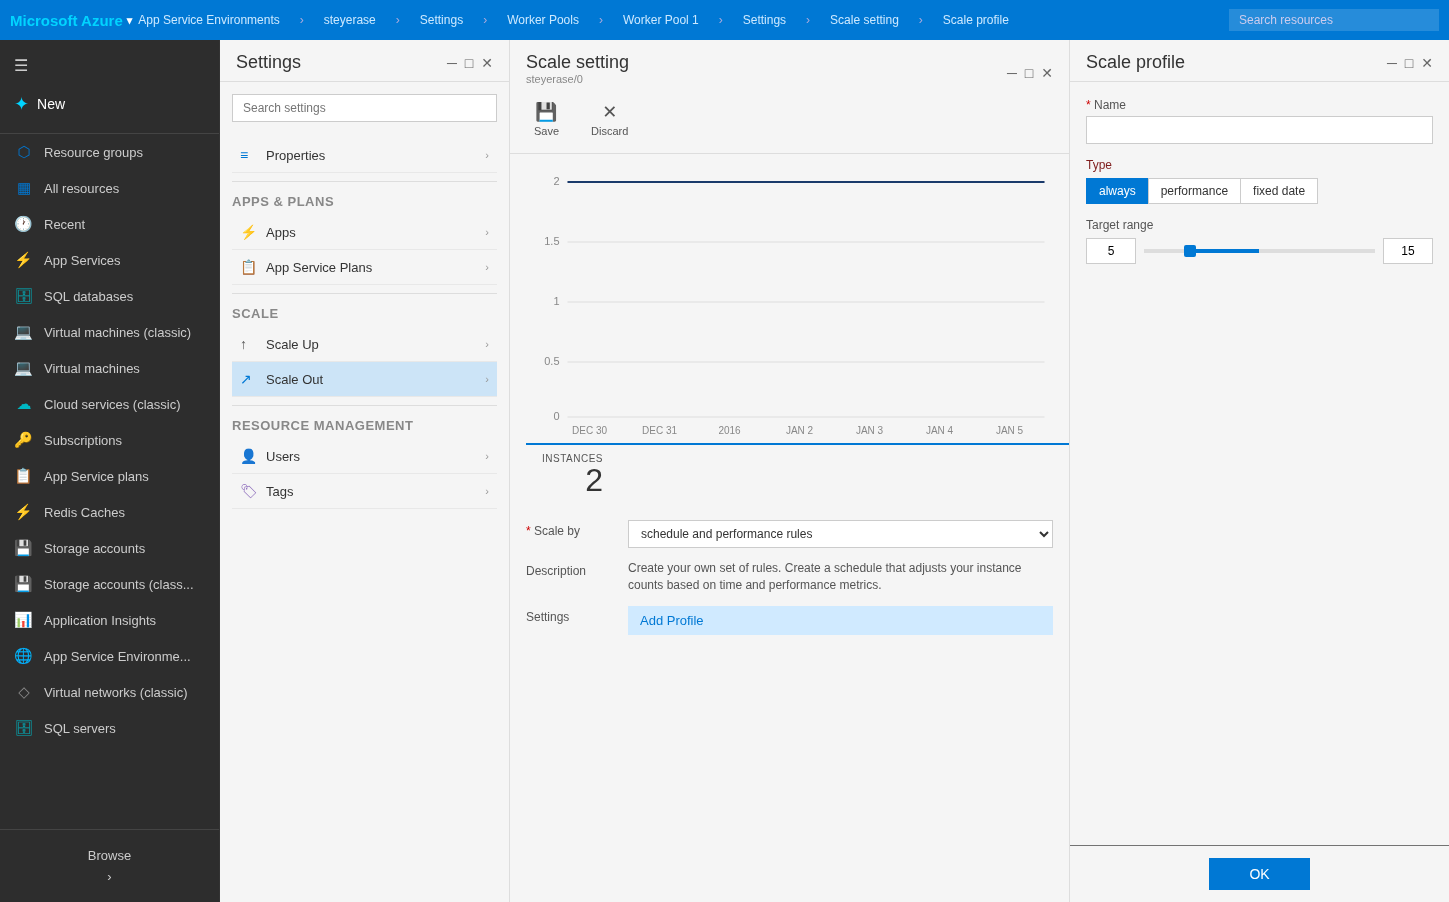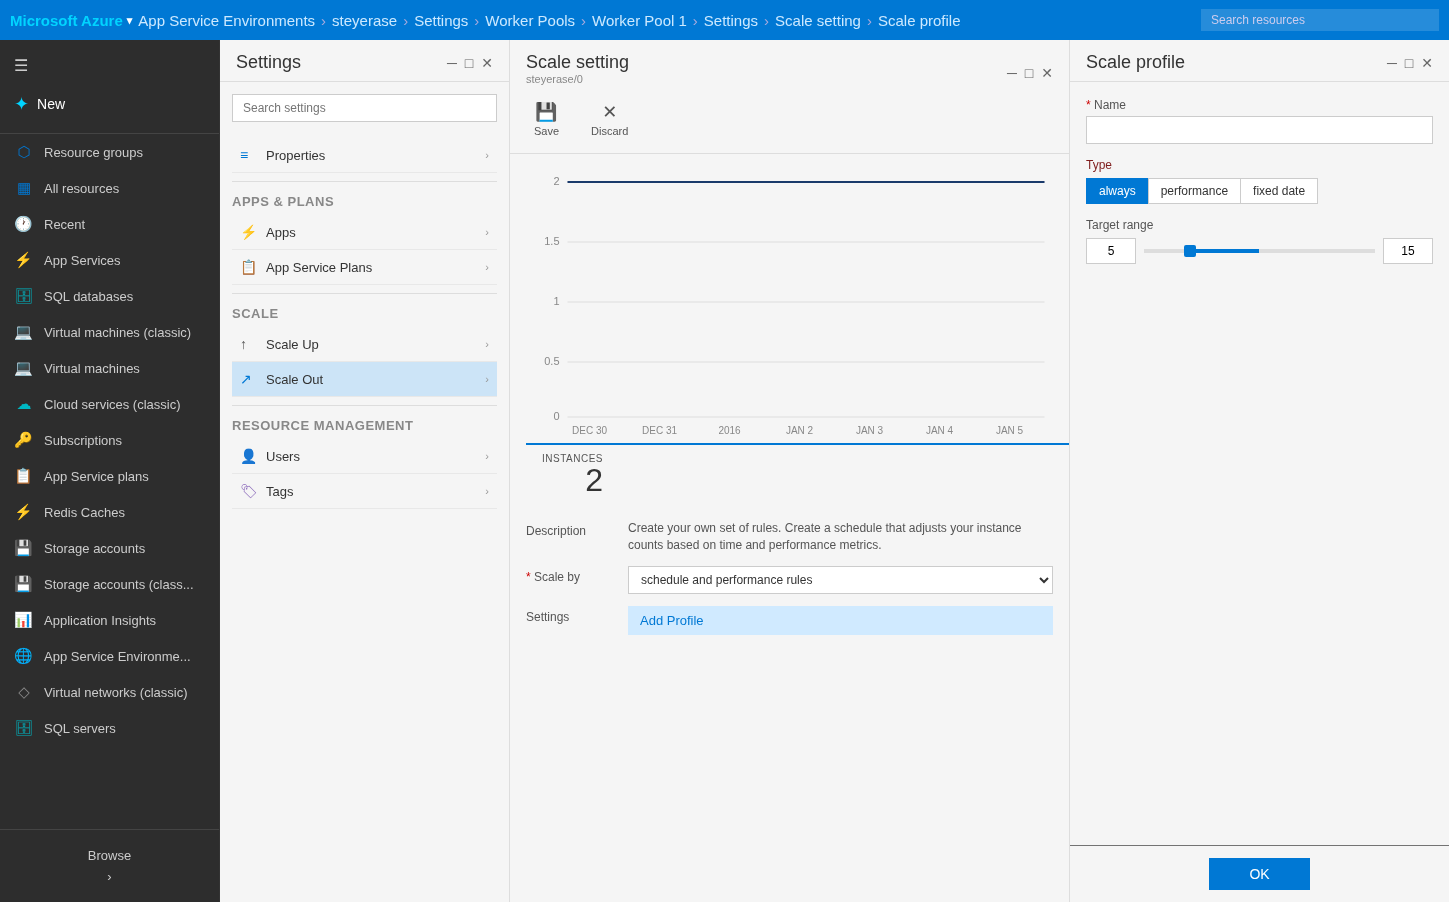--- a/index.html
+++ b/index.html
@@ -22,33 +22,33 @@
       cursor: pointer;
       display: flex;
       align-items: center;
       gap: 4px;
     }
     .top-bar-logo .chevron { font-size: 11px; color: #fff; }
     .breadcrumb {
       display: flex;
       align-items: center;
       color: #fff;
-      font-size: 15px;
-      gap: 6px;
+      font-size: 12px;
+      gap: 20px;
     }
     .breadcrumb span { color: #cce9ff; }
     .breadcrumb .sep { color: #aad; }
     .top-search {
       margin-left: auto;
       background: rgba(255,255,255,0.15);
       border: none;
       color: #000000;
       padding: 4px 10px;
       font-size: 12px;
-      width: 238px;
+      width: 210px;
       outline: none;
     }
     .top-search::placeholder { color: #cce; }
 
     .main-layout {
       display: flex;
       flex: 1;
       overflow: hidden;
     }
 
@@ -652,34 +652,34 @@
 
         <div class="instances-badge" style="margin-left:16px;text-align:right;">
           <div class="instances-block">
             <span class="instances-label">INSTANCES</span>
             <span class="instances-value">2</span>
           </div>
         </div>
 
         <div class="scale-form">
           <div class="form-row">
-            <div class="form-label">Description</div>
-            <div class="form-description">Create your own set of rules. Create a schedule that adjusts your instance counts based on time and performance metrics.</div>
-          </div>
-          <div class="form-row">
             <div class="form-label">
               <span class="required">* </span><span>Scale by</span>
             </div>
             <div class="form-value">
               <select class="form-select">
                 <option>schedule and performance rules</option>
                 <option>a specific instance count</option>
                 <option>a metric</option>
               </select>
             </div>
+          </div>
+          <div class="form-row">
+            <div class="form-label">Description</div>
+            <div class="form-description">Create your own set of rules. Create a schedule that adjusts your instance counts based on time and performance metrics.</div>
           </div>
           <div class="form-row">
             <div class="form-label">Settings</div>
             <div class="form-value">
               <button class="add-profile-btn">Add Profile</button>
             </div>
           </div>
         </div>
       </div>
     </div>

